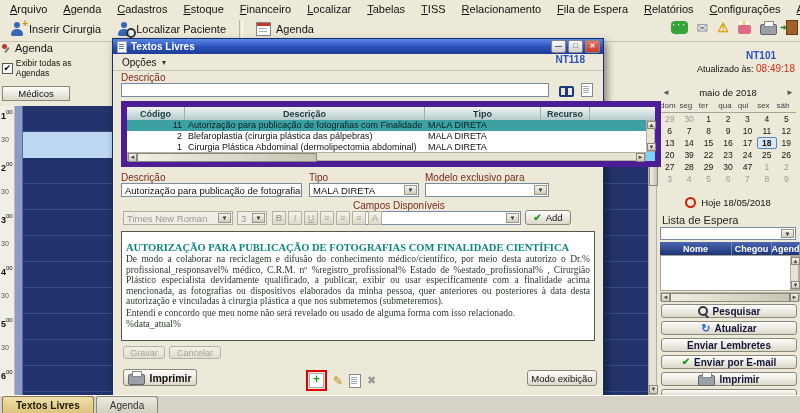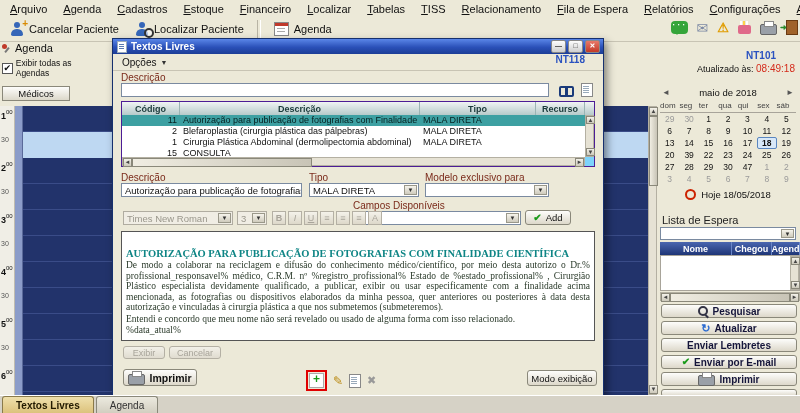--- a/index.html
+++ b/index.html
@@ -97,21 +97,21 @@
   #dlg-search{position:absolute;left:8px;top:44px;width:428px;height:14px}
   .icon-binoc{position:relative;width:15px;height:11px;display:inline-block}
   .icon-binoc::before{content:"";position:absolute;left:0;top:2px;width:5px;height:7px;border:2px solid #1a3a7a;border-radius:2px}
   .icon-binoc::after{content:"";position:absolute;right:0;top:2px;width:5px;height:7px;border:2px solid #1a3a7a;border-radius:2px}
   #dlg-binoc{position:absolute;left:446px;top:45px}
   .icon-page{width:10px;height:12px;background:#fff;border:1px solid #888;display:inline-block;position:relative}
   .icon-page::after{content:"";position:absolute;left:1px;top:2px;width:6px;height:1px;background:#9ab;box-shadow:0 2px 0 #9ab,0 4px 0 #9ab,0 6px 0 #9ab}
   #dlg-newpage{position:absolute;left:468px;top:44px}
 
   
-  #dlg-table{position:absolute;left:8px;top:62px;width:474px;height:66px;border:1px solid #4c1d95;background:#7dd3fc;box-sizing:border-box}
+  #dlg-table{position:absolute;left:8px;top:62px;width:540px;height:66px;border:6px solid #4c1d95;background:#7dd3fc;box-sizing:border-box}
   #thead{display:flex;height:13px;background:linear-gradient(#f0f4f4,#b6caca);border-bottom:1px solid #8aa0a0;
          font-size:9px;font-weight:bold;color:#1a3a3a}
   .hcell{display:flex;align-items:center;justify-content:center;border-right:1px solid #9ab4b4;box-sizing:border-box;overflow:hidden}
   .c-cod{width:58px}.c-desc{width:240px}.c-tipo{width:116px}.c-rec{width:49px}
   #tbody{position:absolute;left:0;top:13px;right:9px;bottom:9px;overflow:hidden}
   .trow{display:flex;height:11px;font-size:9px;background:#fff}
   .trow.sel{background:#3da0a2;color:#041f1f}
   .tcell{overflow:hidden;white-space:nowrap;box-sizing:border-box;padding:0 3px;line-height:11px}
   .tcell.c-cod{text-align:right}
   #tbl-vscroll{position:absolute;right:0;top:13px;width:9px;bottom:9px}
@@ -141,21 +141,21 @@
        display:flex;align-items:center;justify-content:center;gap:4px;box-sizing:border-box}
   .btn.disabled{color:#a8a49a;background:linear-gradient(#f2f0e8,#e0dcd0);border-color:#b4b0a4}
   #cmb-font{position:absolute;left:10px;top:172px;width:110px;height:14px}
   #cmb-fontsize{position:absolute;left:124px;top:172px;width:30px;height:14px}
   #font-btns{position:absolute;left:159px;top:172px;display:flex;gap:2px}
   .fmt-btn{width:14px;height:14px;background:linear-gradient(#f4f2ea,#ddd8ca);border:1px solid #b4b0a4;
            color:#a8a49a;font-size:9px;display:flex;align-items:center;justify-content:center;box-sizing:border-box}
 
   
   #doc{position:absolute;left:8px;top:192px;width:474px;height:110px;background:#fff;border:1px solid #555;
-       box-sizing:border-box;padding:16px 4px;overflow:hidden;font-family:"Liberation Serif",serif}
+       box-sizing:border-box;padding:10px 4px;overflow:hidden;font-family:"Liberation Serif",serif}
   #doc-title{color:#0e8585;font-weight:bold;font-size:10.5px;margin-bottom:1px}
   .doc-par{font-size:9.5px;line-height:10.5px;color:#2a3a2a;text-align:justify;margin-bottom:1px}
 
   
   #btn-gravar{position:absolute;left:10px;top:307px;width:42px;height:13px;font-size:9px}
   #btn-cancelar{position:absolute;left:56px;top:307px;width:52px;height:13px;font-size:9px}
   #btn-imprimir{position:absolute;left:10px;top:330px;width:74px;height:17px;font-size:10.5px;font-weight:bold}
   #dlg-iconrow{position:absolute;left:193px;top:331px;display:flex;align-items:center;gap:6px}
   .annotation{border:2px solid #e00000;padding:1px;display:flex;align-items:center;justify-content:center}
   .icon-plus{width:13px;height:13px;background:#fff;border:1px solid #aaa;color:#1a9a1a;font-weight:bold;
@@ -172,21 +172,21 @@
   #calendar{position:absolute;left:2px;top:44px;right:4px}
   #cal-head{display:flex;align-items:center;height:13px;font-size:9.5px}
   #cal-head .mon{flex:1;text-align:center}
   .cal-arrow{font-size:8px;color:#555;width:12px;text-align:center}
   #cal-days{display:grid;grid-template-columns:repeat(7,1fr);border-bottom:1px solid #a8a49a;margin-top:2px}
   .cal-dn{font-size:8px;color:#444;text-align:left;height:11px}
   #cal-grid{display:grid;grid-template-columns:repeat(7,1fr)}
   .cal-cell{font-size:8.5px;text-align:center;height:12px;line-height:12px}
   .cal-cell.other{color:#9a9a9a}
   .cal-cell.selected{background:#d8e8f8;border:1px solid #5a86c0;border-radius:2px;line-height:10px;height:10px;font-weight:bold}
-  #cal-today{display:flex;align-items:center;justify-content:center;gap:5px;margin-top:4px;font-size:9.5px}
+  #cal-today{display:flex;align-items:center;justify-content:center;gap:5px;margin-top:12px;font-size:9.5px}
   .today-ring{width:7px;height:7px;border:2px solid #cc2200;border-radius:50%}
   #lista-label{position:absolute;left:4px;top:172px;font-size:11px;color:#222}
   #lista-combo{position:absolute;left:2px;top:185px;right:4px;height:13px}
   #lista-header{position:absolute;left:2px;top:200px;right:0;height:13px;display:flex;
                 background:linear-gradient(#4a66b0,#1e3576);color:#fff;font-size:9px;font-weight:bold}
   #lista-header .lh{display:flex;align-items:center;justify-content:center;border-right:1px solid #6a86c8;box-sizing:border-box;overflow:hidden}
   .lh-nome{flex:1}.lh-chegou{width:40px}.lh-agend{width:28px}
   #lista-body{position:absolute;left:2px;top:213px;right:0;height:36px;background:#fff;border:1px solid #a8a49a;box-sizing:border-box}
   #lista-vscroll{position:absolute;right:0;top:0;width:9px;height:100%}
   #lista-vscroll .sb-btn{width:9px;height:8px}
@@ -227,21 +227,21 @@
       <div class="menu-item"><u>R</u>elatórios</div>
       <div class="menu-item"><u>C</u>onfigurações</div>
       <div class="menu-item"><u>A</u>juda</div>
     </div>
 
   <div id="toolbar">
     <div class="tb-btn">
       <span class="icon-person">
           <span class="badge-plus">+</span>
         </span>
-      <span>Cancelar Paciente</span>
+      <span>Inserir Cirurgia</span>
     </div>
     <div class="tb-btn">
       <span class="icon-person">
           <span class="badge-mag"></span>
         </span>
       <span>Localizar Paciente</span>
     </div>
     <div class="tb-sep"></div>
     <div class="tb-btn">
       <span class="icon-calendar"></span>
@@ -532,21 +532,21 @@
     <div id="doc">
       <div id="doc-title">AUTORIZAÇÃO PARA PUBLICAÇÃO DE FOTOGRAFIAS COM FINALIDADE CIENTÍFICA</div>
       <div id="doc-body">
           <div class="doc-par">De modo a colaborar na reciclagem e difusão do conhecimento médico/científico, por meio desta autorizo o Dr.% profissional_responsavel% médico, C.R.M. nº %registro_profissional% Estado de %estado_profissional% , Cirurgião Plástico especialista devidamente qualificado, a publicar, exibir ou usar especificamente com a finalidade acima mencionada, as fotografias ou dispositivos elaborados da minha pessoa, quer anteriores ou posteriores à data desta autorização e vinculadas à cirurgia plástica a que nos submetemos (submeteremos).</div>
           <div class="doc-par">Entendi e concordo que meu nome não será revelado ou usado de alguma forma com isso relacionado.</div>
           <div class="doc-par">%data_atual%</div>
         </div>
     </div>
 
     <div id="btn-gravar" class="btn disabled">
-      <span>Exibir</span>
+      <span>Gravar</span>
     </div>
     <div id="btn-cancelar" class="btn disabled">
       <span>Cancelar</span>
     </div>
 
     <div id="btn-imprimir" class="btn">
       <span class="icon-printer"></span>
       <span>Imprimir</span>
     </div>
 

